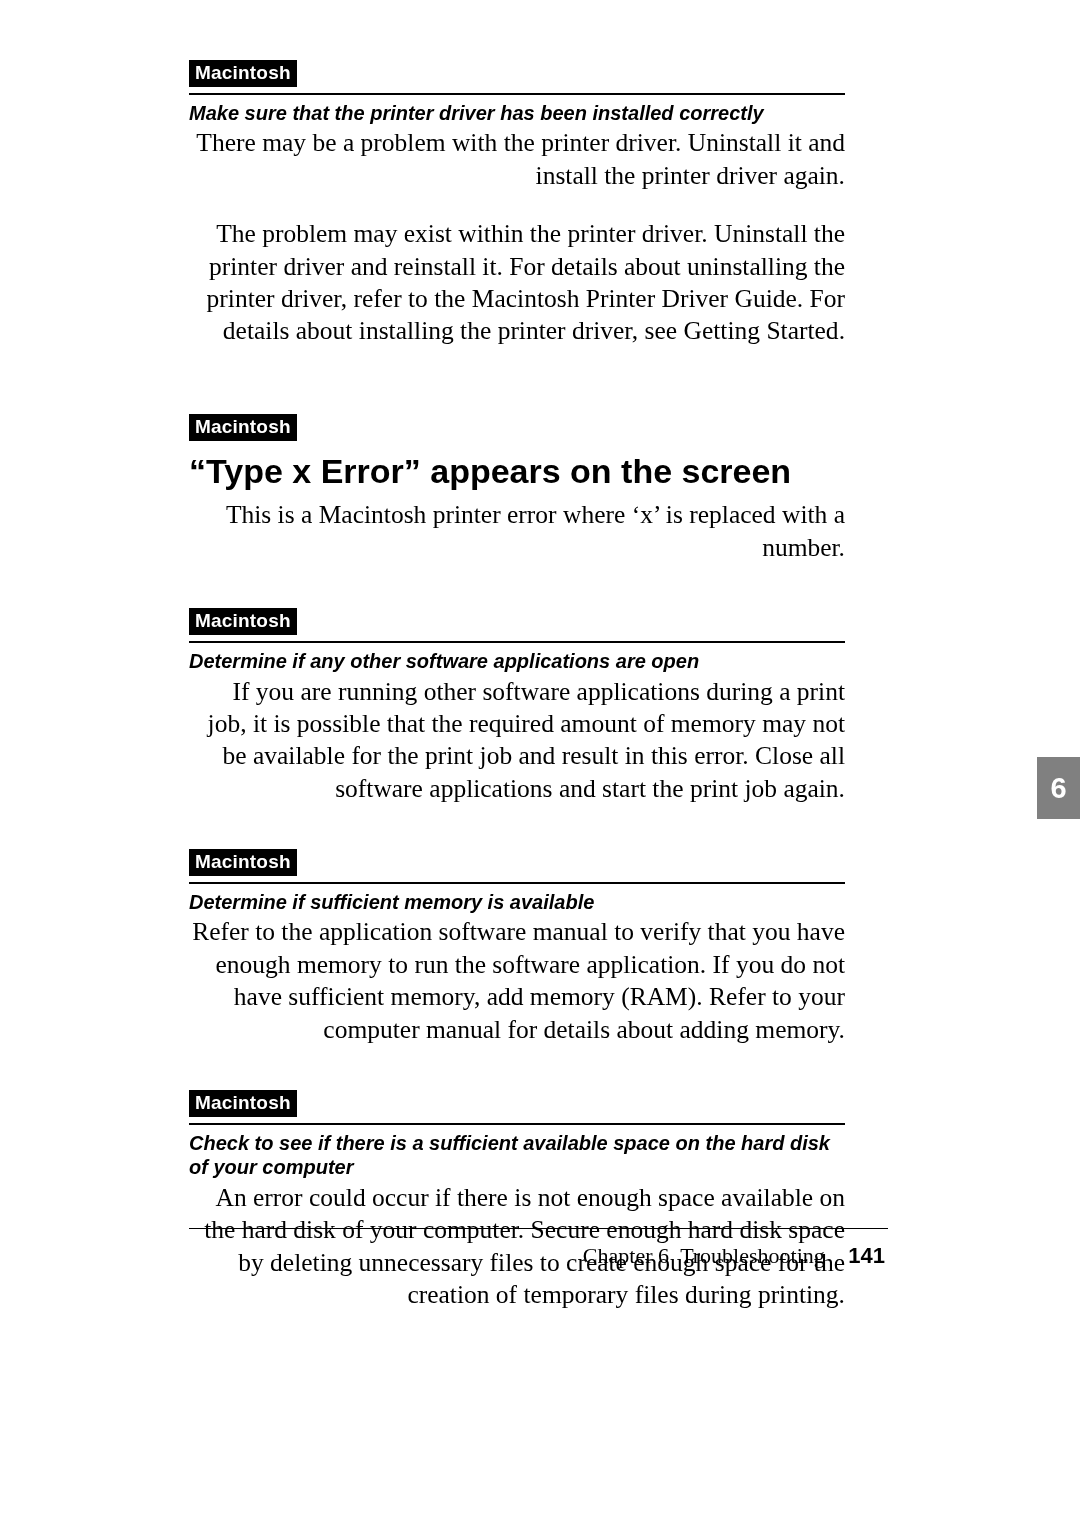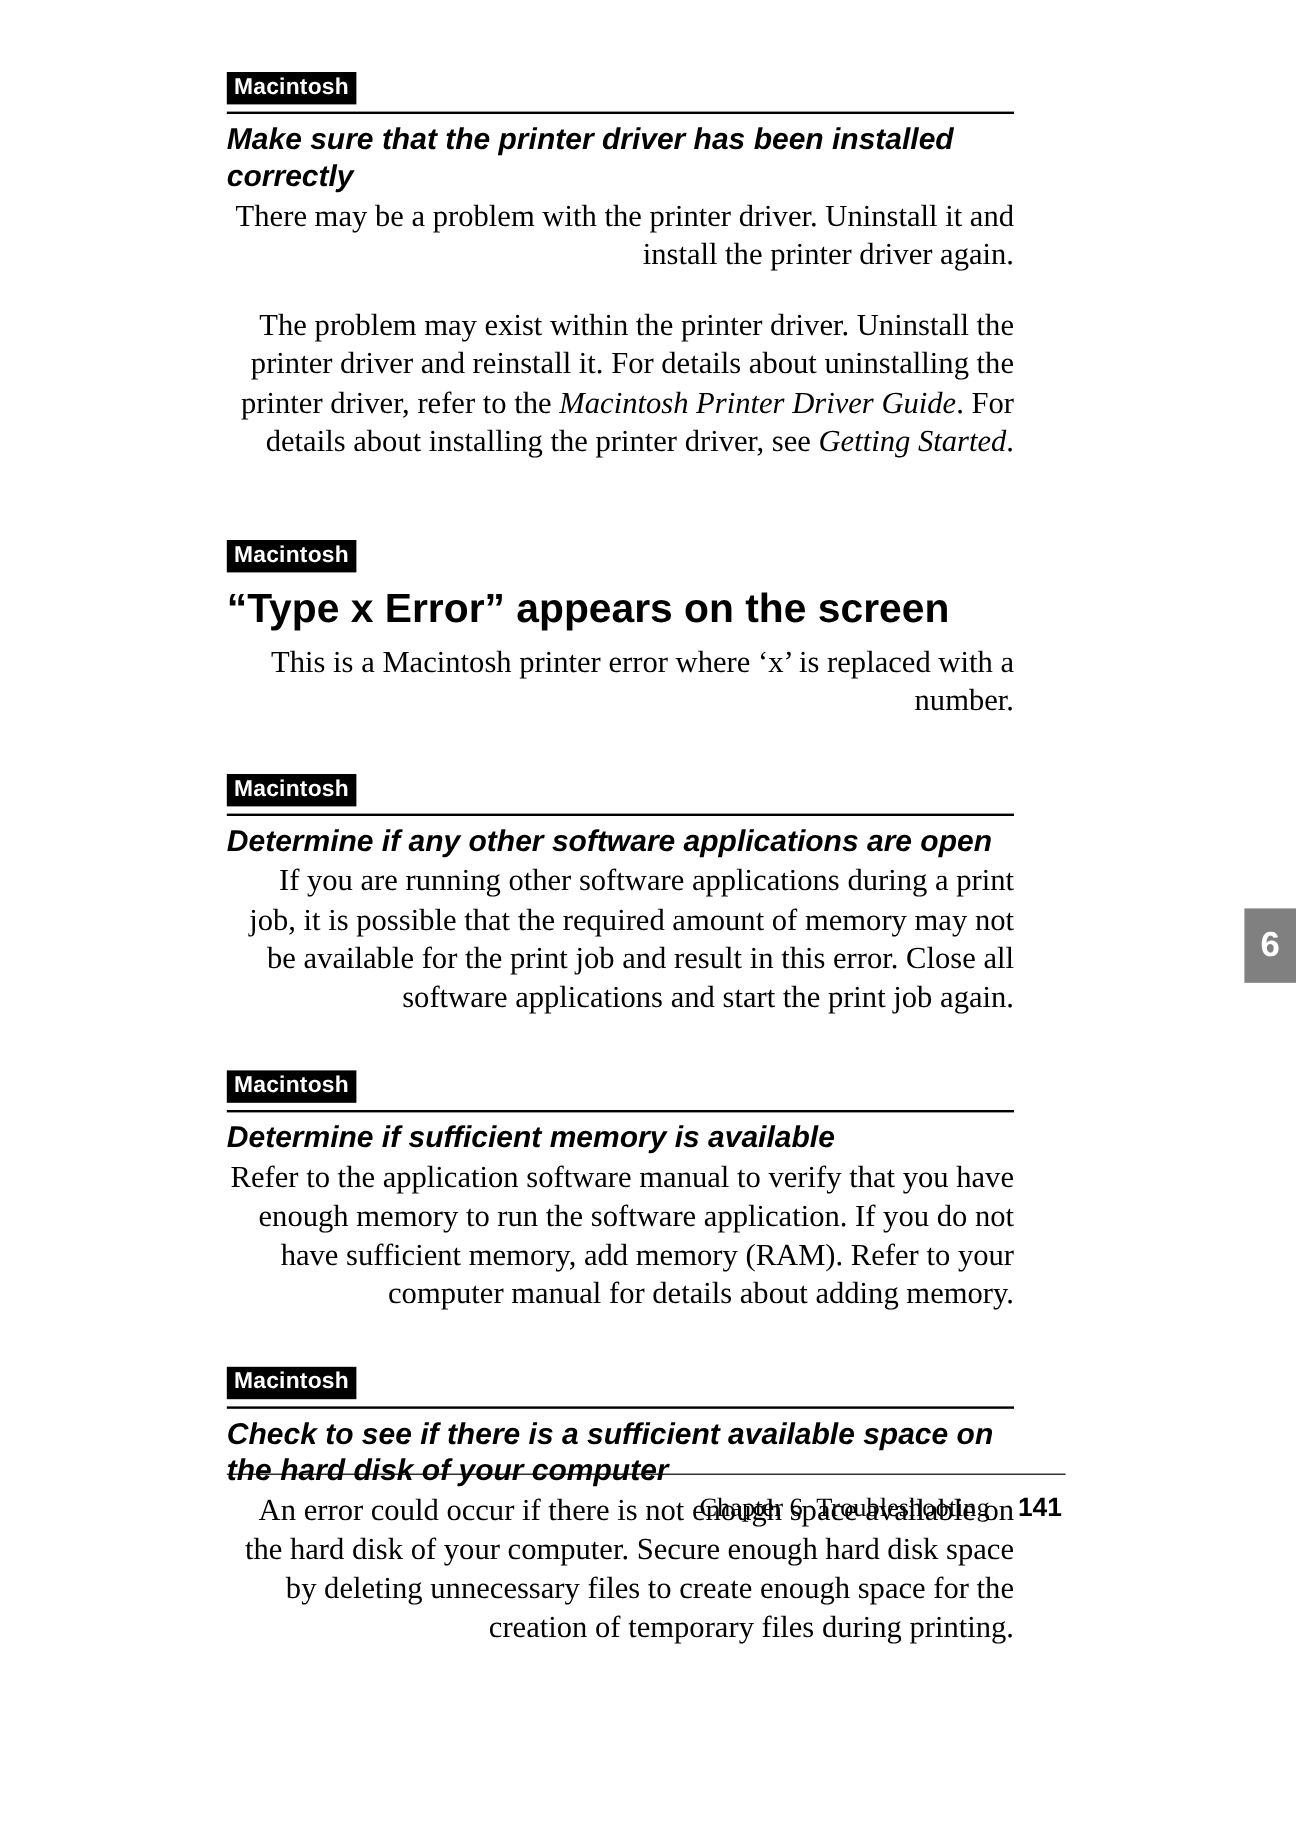--- a/index.html
+++ b/index.html
@@ -41,21 +41,21 @@
   .rule {
     border: none;
     border-top: 2px solid #000;
     margin: 2px 0 6px 0;
     width: 100%;
   }
   .subheading {
     font-family: Arial, Helvetica, sans-serif;
     font-weight: bold;
     font-style: italic;
-    font-size: 25px;
+    font-size: 20px;
     line-height: 1.22;
     margin: 0 0 2px 0;
   }
   .body {
     font-size: 25.5px;
     line-height: 1.27;
     margin: 0 0 26px 0;
     text-align: right;
   }
   .heading {
@@ -65,21 +65,20 @@
     margin: 6px 0 8px 0;
     line-height: 1.2;
   }
   .block-gap {
     height: 40px;
   }
   .block-gap-sm {
     height: 18px;
   }
   .em-ital {
-    font-style: italic;
   }
   .side-tab {
     position: absolute;
     right: 0;
     top: 757px;
     width: 43px;
     height: 62px;
     background: #808080;
     color: #fff;
     font-family: Arial, Helvetica, sans-serif;

